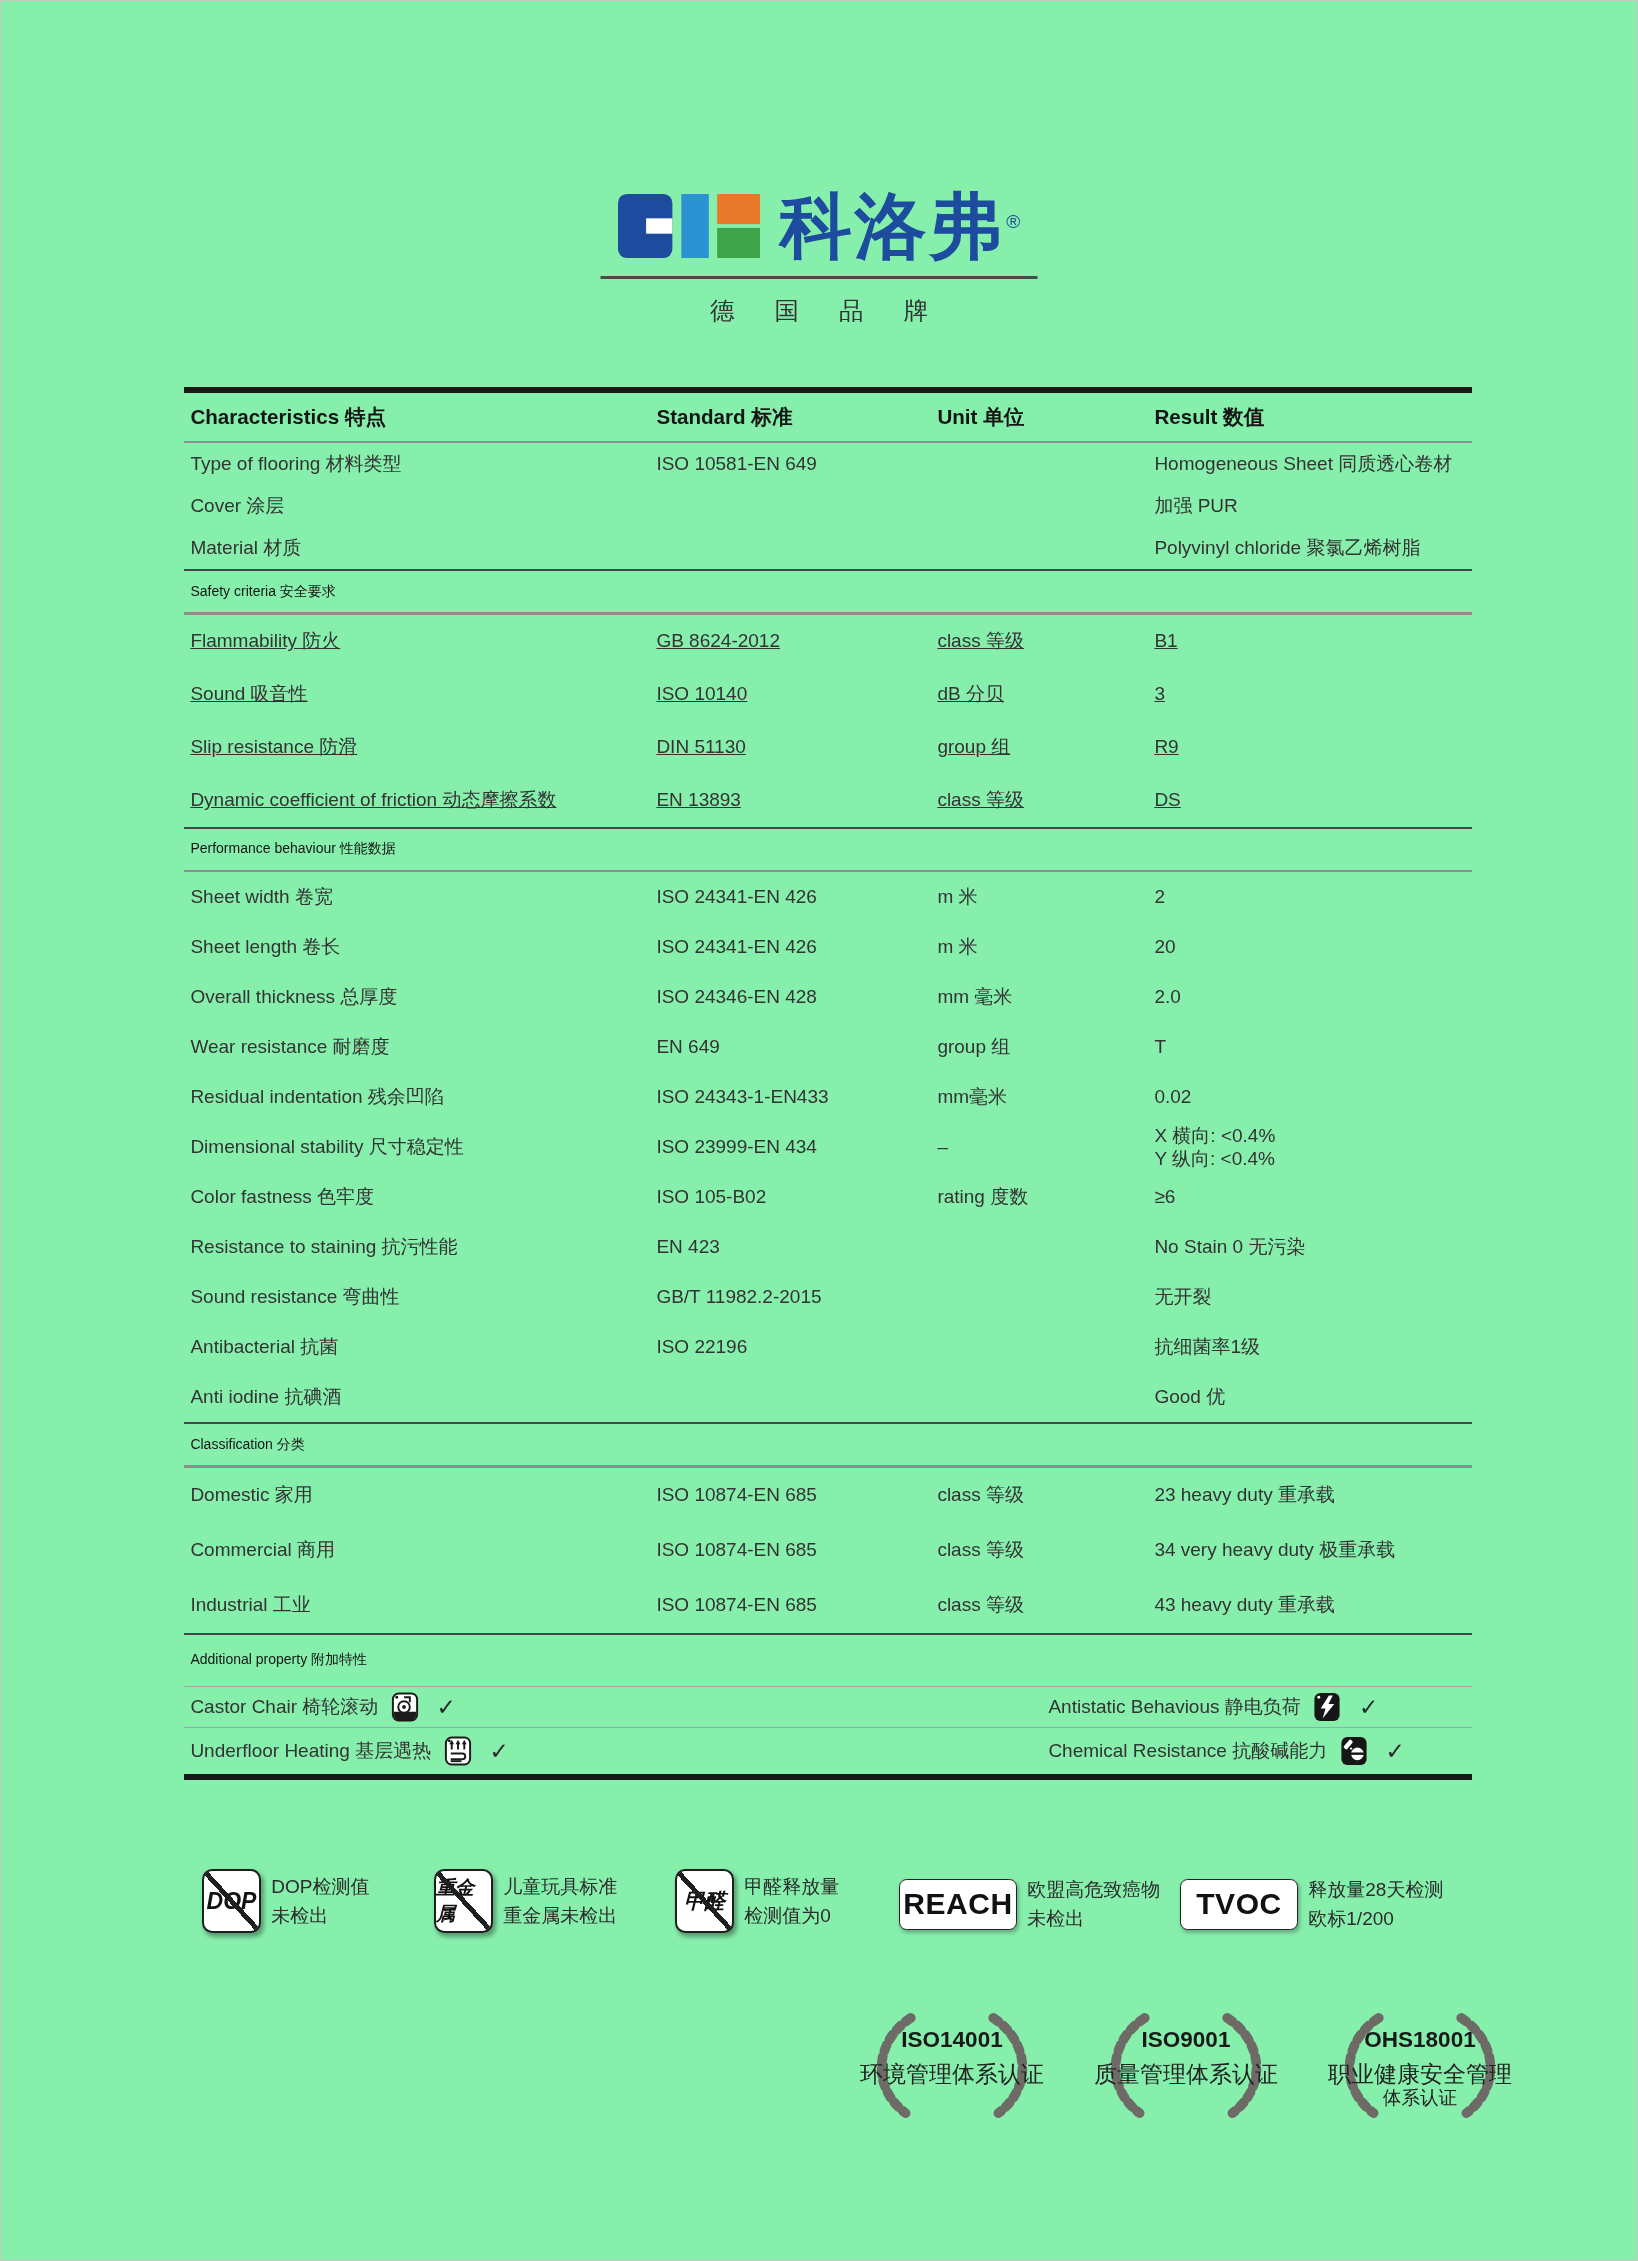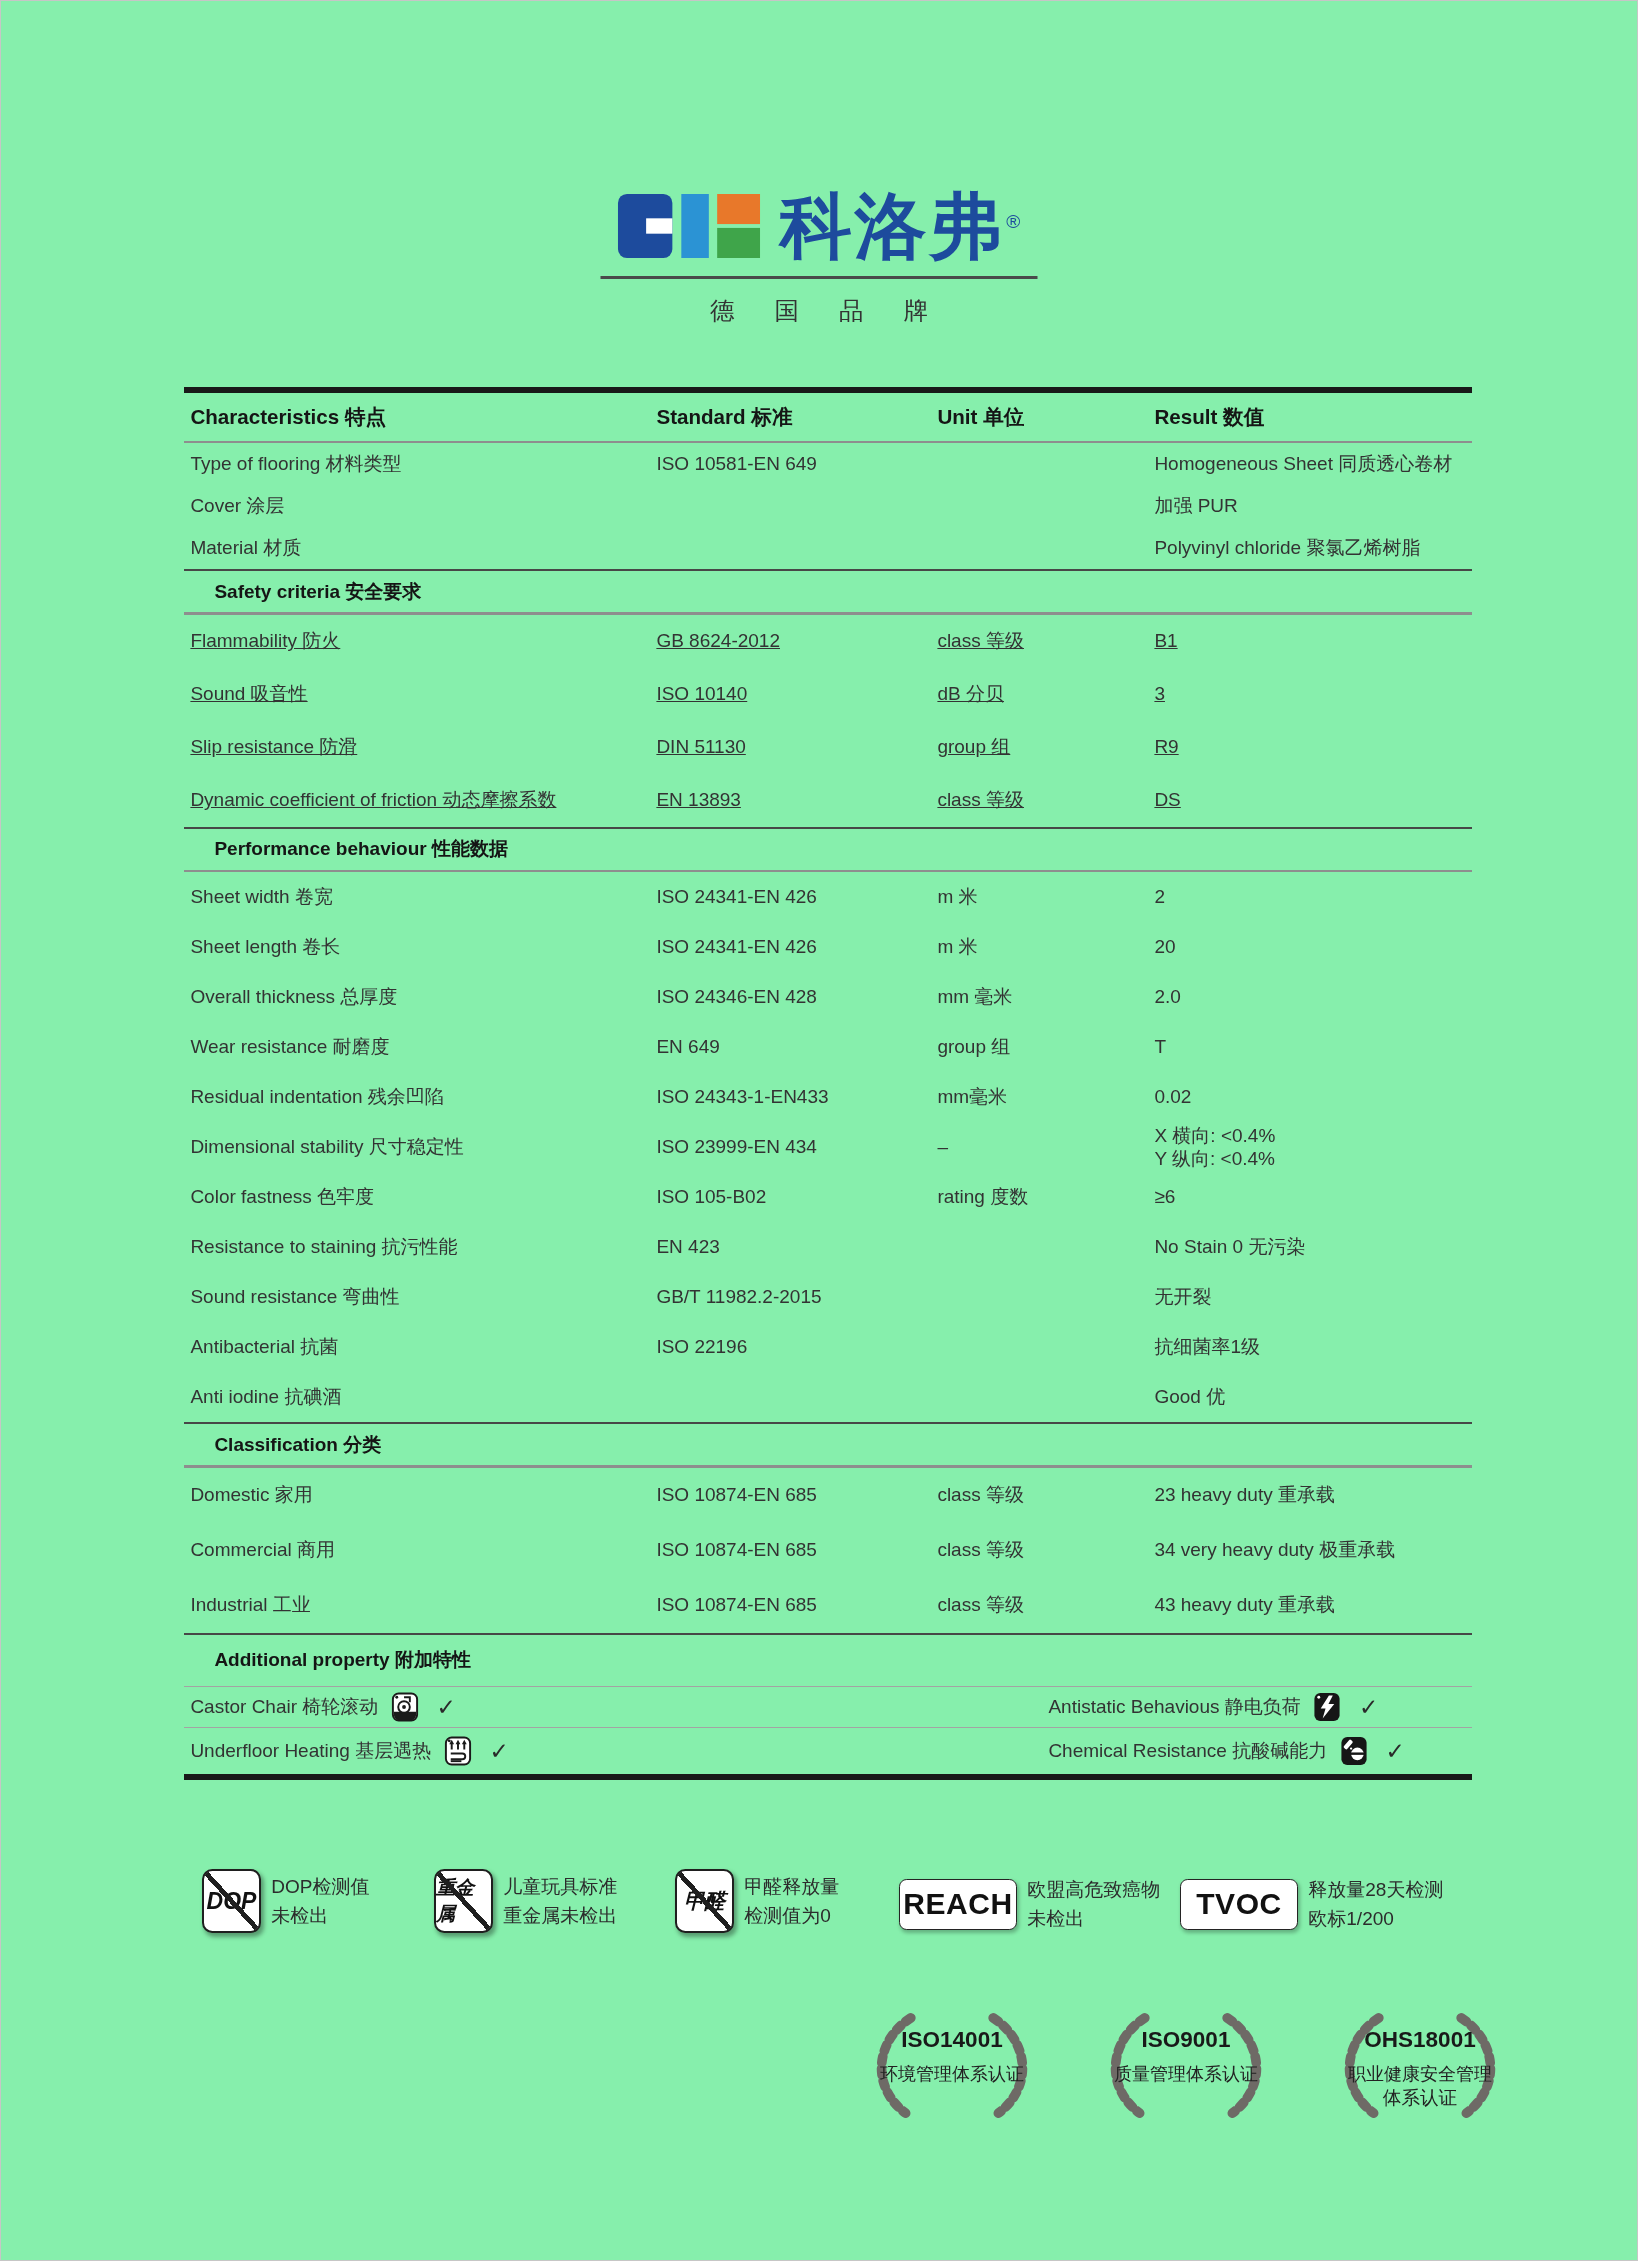--- a/index.html
+++ b/index.html
@@ -25,21 +25,21 @@
   .rule-dark  { height:1.9px; background:#474747; }
   .rule-gray  { height:2.6px; background:#8e8e8e; }
   .rule-light { height:1.3px; background:#a3a3a3; }
 
   .t-head {
     display:grid; grid-template-columns:466px 281px 217px auto;
     align-items:center; height:48px; padding-left:6.4px;
     font-weight:700; font-size:20.6px; color:#151515;
   }
   .t-section { height:41px; display:flex; align-items:center; padding-left:6.4px;
-    font-weight:700; font-size:19px; color:#151515;margin-left:24px; }
+    font-weight:400; font-size:14px; color:#151515; }
   .t-section.tall { height:51px; }
   .t-row {
     display:grid; grid-template-columns:466px 281px 217px auto;
     align-items:center; padding-left:6.4px; font-size:19px; color:#333;
   }
   .r66 { height:42px; } .r83 { height:53px;text-decoration:underline; } .r77 { height:50px; } .r86 { height:55px; }
   .td { white-space:nowrap; }
   .result .rl { display:block; line-height:23px; }
 
   
@@ -74,21 +74,21 @@
   }
   .fs36 { font-size:23px; } .fs30 { font-size:19px; } .fs32 { font-size:20.6px; }
   .badge-text { font-size:19px; line-height:29px; color:#2c2c2c; white-space:nowrap; }
 
   
   .laurels { position:absolute; top:2009px; right:114px; display:flex; gap:28px; }
   .laurel { position:relative; width:206px; height:111px; text-align:center; }
   .laurel svg { position:absolute; inset:0; width:206px; height:111px; }
   .laurel-body { position:relative; padding-top:16.7px; }
   .l-title { font-size:22.5px; font-weight:600; color:#191919; }
-  .l-line { font-size:18px; font-weight:500; color:#222; line-height:24.4px; margin-top:9px; }
+  .l-line { font-size:23px; font-weight:500; color:#222; line-height:24.4px; margin-top:9px; }
   .l-line2 { font-size:18.6px; font-weight:500; color:#222; line-height:24.4px; }
 </style>
 </head>
 <body>
 
 <div class="page">
 
   <div class="logo-wrap">
     <div class="logo-row">
       <span class="logo-mark">

